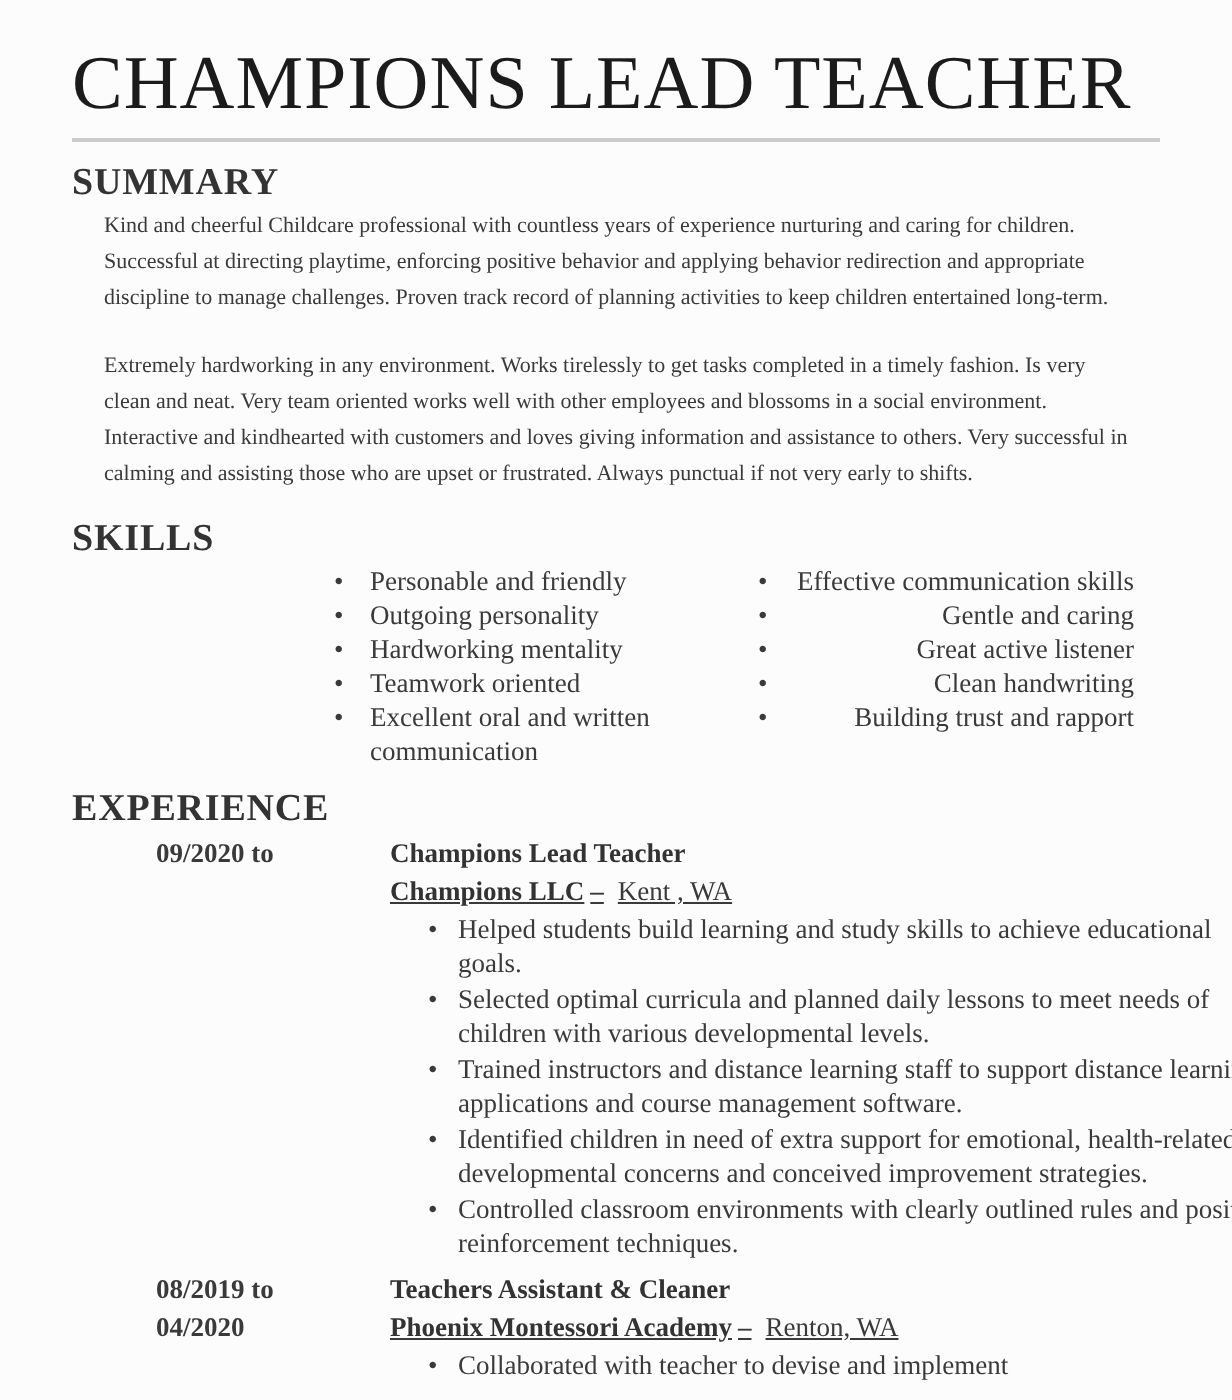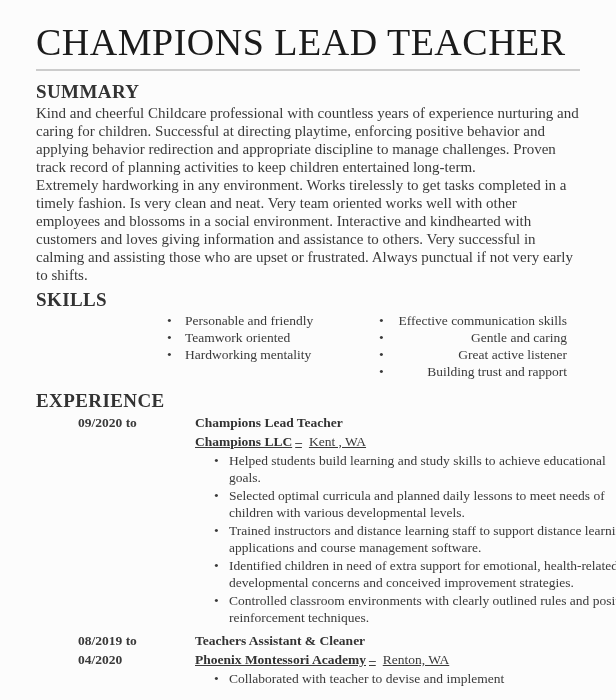--- a/index.html
+++ b/index.html
@@ -36,22 +36,22 @@
   }
   h2.section-heading {
     margin: 0;
     font-size: 19px;
     line-height: 15px;
     font-weight: 700;
     letter-spacing: 0.4px;
     color: #333333;
   }
   .summary p {
-    margin: 0;
-    font-size: 15px;
+    margin: 16px;
+    font-size: 11px;
     line-height: 18px;
   }
   .summary p.first {
     margin-top: 5px;
   }
   .skills { margin-top: 8px; }
   .skills-cols {
     display: flex;
     margin-left: 129px;
     margin-top: 5px;
@@ -128,27 +128,30 @@
     <h2 class="section-heading">SUMMARY</h2>
     <p class="first">Kind and cheerful Childcare professional with countless years of experience nurturing and caring for children. Successful at directing playtime, enforcing positive behavior and applying behavior redirection and appropriate discipline to manage challenges. Proven track record of planning activities to keep children entertained long-term.</p>
     <p>Extremely hardworking in any environment. Works tirelessly to get tasks completed in a timely fashion. Is very clean and neat. Very team oriented works well with other employees and blossoms in a social environment. Interactive and kindhearted with customers and loves giving information and assistance to others. Very successful in calming and assisting those who are upset or frustrated. Always punctual if not very early to shifts.</p>
   </section>
 
   <section class="skills">
     <h2 class="section-heading">SKILLS</h2>
     <div class="skills-cols">
       <ul class="bullet-list skills-col left">
         <li>Personable and friendly</li>
+        <li>Outgoing personality</li>
+        <li>Hardworking mentality</li>
         <li>Teamwork oriented</li>
-        <li>Hardworking mentality</li>
+        <li>Excellent oral and written communication</li>
       </ul>
       <ul class="bullet-list skills-col right">
         <li>Effective communication skills</li>
         <li>Gentle and caring</li>
         <li>Great active listener</li>
+        <li>Clean handwriting</li>
         <li>Building trust and rapport</li>
       </ul>
     </div>
   </section>
 
   <section class="experience">
     <h2 class="section-heading">EXPERIENCE</h2>
 
     <div class="job">
       <div class="job-dates">

